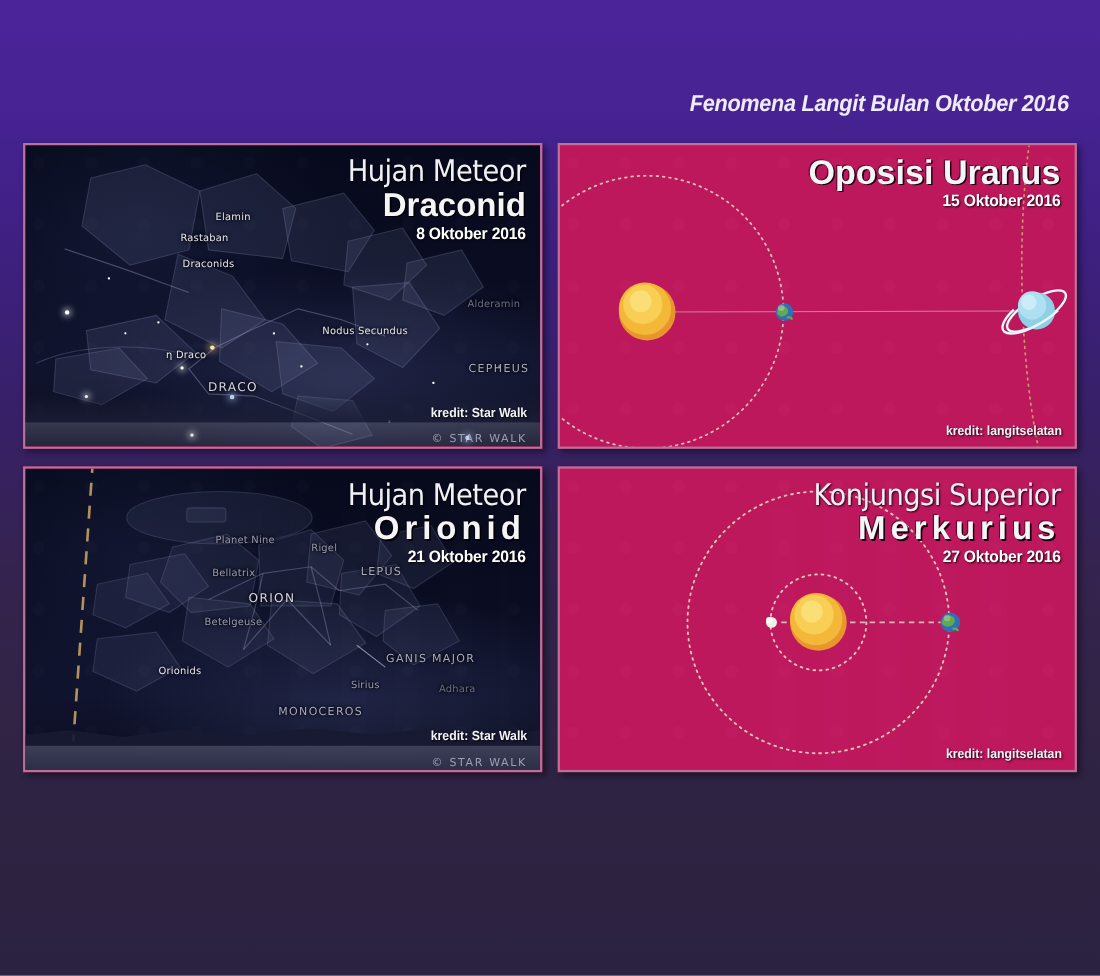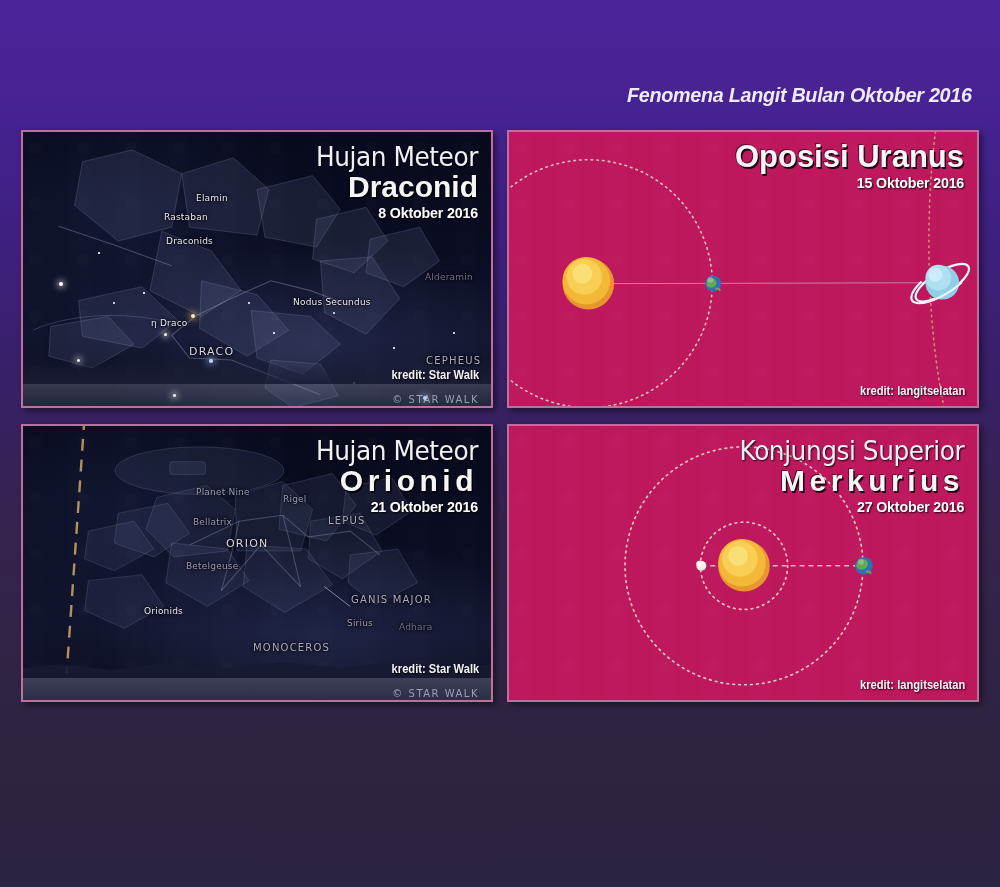--- a/index.html
+++ b/index.html
@@ -362,24 +362,24 @@
   
 </div>
 
 <div class="lbl" style="left: 175px; top: 193px; position: absolute; z-index: 7;">Elamin</div>
 <div class="lbl" style="left: 143px; top: 212px; position: absolute; z-index: 7;">Rastaban</div>
 <div class="lbl" style="left: 145px; top: 236px; position: absolute; z-index: 7;">Draconids</div>
 <div class="lbl" style="left: 272px; top: 297px; position: absolute; z-index: 7;">Nodus Secundus</div>
 <div class="lbl" style="left: 130px; top: 318px; position: absolute; z-index: 7;">η Draco</div>
 <div class="lbl con" style="left: 168px; top: 345px; position: absolute; z-index: 7;">DRACO</div>
 <div class="lbl dimmer" style="left: 404px; top: 272px; position: absolute; z-index: 7;">Alderamin</div>
-<div class="lbl con2 dimmer" style="left: 405px; top: 330px; position: absolute; z-index: 7; margin-top: 25px;">CEPHEUS</div>
+<div class="lbl con2 dimmer" style="left: 405px; top: 330px; position: absolute; z-index: 7;">CEPHEUS</div>
 <div class="lbl dim" style="left: 175px; top: 487px; position: absolute; z-index: 7;">Planet Nine</div>
 <div class="lbl dim" style="left: 262px; top: 494px; position: absolute; z-index: 7;">Rigel</div>
 <div class="lbl dim" style="left: 172px; top: 517px; position: absolute; z-index: 7;">Bellatrix</div>
 <div class="lbl con2" style="left: 307px; top: 515px; position: absolute; z-index: 7;">LEPUS</div>
 <div class="lbl con" style="left: 205px; top: 537px; position: absolute; z-index: 7;">ORION</div>
 <div class="lbl dim" style="left: 165px; top: 561px; position: absolute; z-index: 7;">Betelgeuse</div>
 <div class="lbl con2" style="left: 330px; top: 594px; position: absolute; z-index: 7;">GANIS MAJOR</div>
 <div class="lbl" style="left: 123px; top: 606px; position: absolute; z-index: 7;">Orionids</div>
-<div class="lbl dim" style="left: 326px; top: 618px; position: absolute; z-index: 7;">Sirius</div>
+<div class="lbl dim" style="left: 298px; top: 618px; position: absolute; z-index: 7;">Sirius</div>
 <div class="lbl dimmer" style="left: 378px; top: 622px; position: absolute; z-index: 7;">Adhara</div>
 <div class="lbl con2 dimmer" style="left: 232px; top: 642px; position: absolute; z-index: 7;">MONOCEROS</div>
 
 </body></html>

